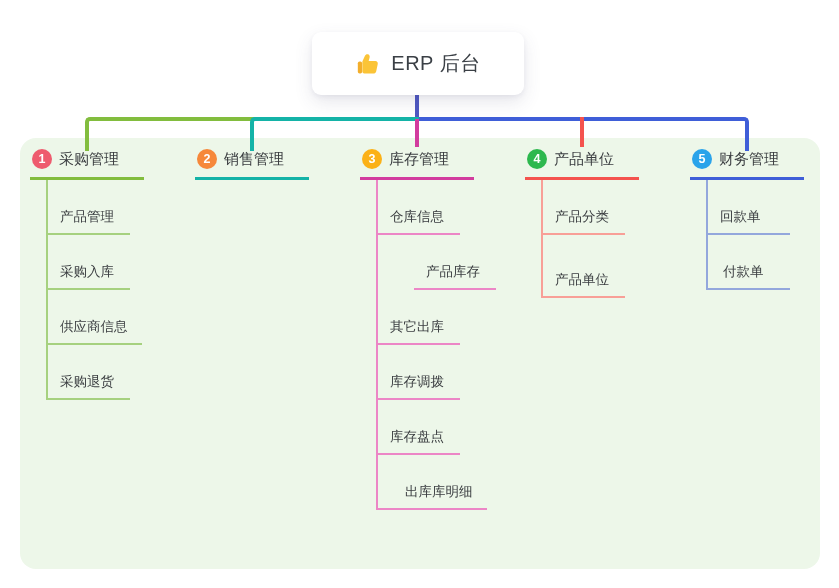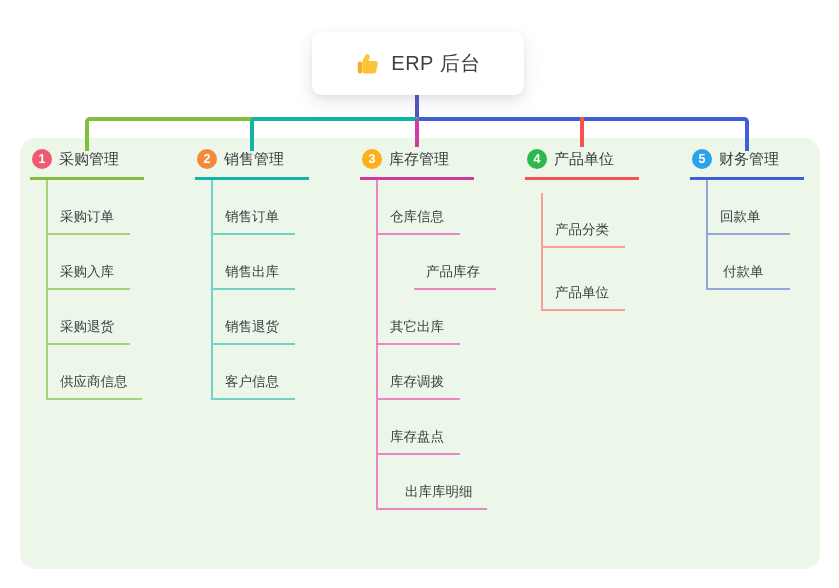--- a/index.html
+++ b/index.html
@@ -62,37 +62,31 @@
   <div class="conn drop" style="left: 580px; background: rgb(244, 83, 78);"></div>
 
   <div class="panel" style="background: rgb(237, 247, 233);"></div>
 
   <div class="branch" style="left:30px;">
     <div class="branch-title" style="border-bottom-color: rgb(130, 189, 62);">
       <span class="badge" style="background: rgb(238, 91, 110);">1</span>
       <span class="t">采购管理</span>
     </div>
     <div class="subs" style="border-left-color: rgb(166, 209, 127);">
-      <div class="sub" style="border-bottom-color: rgb(166, 209, 127);">采购订单</div>
+      <div class="sub" style="border-bottom-color: rgb(166, 209, 127);">产品管理</div>
       <div class="sub" style="border-bottom-color: rgb(166, 209, 127);">采购入库</div>
+      <div class="sub" style="border-bottom-color: rgb(166, 209, 127);">供应商信息</div>
       <div class="sub" style="border-bottom-color: rgb(166, 209, 127);">采购退货</div>
-      <div class="sub" style="border-bottom-color: rgb(166, 209, 127);">供应商信息</div>
     </div>
   </div>
 
   <div class="branch" style="left:195px;">
     <div class="branch-title" style="border-bottom-color: rgb(20, 179, 167);">
       <span class="badge" style="background: rgb(246, 136, 58);">2</span>
       <span class="t">销售管理</span>
-    </div>
-    <div class="subs" style="border-left-color: rgb(114, 210, 201);">
-      <div class="sub" style="border-bottom-color: rgb(114, 210, 201);">销售订单</div>
-      <div class="sub" style="border-bottom-color: rgb(114, 210, 201);">销售出库</div>
-      <div class="sub" style="border-bottom-color: rgb(114, 210, 201);">销售退货</div>
-      <div class="sub" style="border-bottom-color: rgb(114, 210, 201);">客户信息</div>
     </div>
   </div>
 
   <div class="branch" style="left:360px;">
     <div class="branch-title" style="border-bottom-color: rgb(210, 60, 158);">
       <span class="badge" style="background: rgb(251, 177, 23);">3</span>
       <span class="t">库存管理</span>
     </div>
     <div class="subs" style="border-left-color: rgb(236, 134, 198);">
       <div class="sub" style="border-bottom-color: rgb(236, 134, 198);">仓库信息</div>
@@ -103,21 +97,21 @@
       <div class="sub" style="border-bottom-color: rgb(236, 134, 198); padding-left: 27px;">出库库明细</div>
     </div>
   </div>
 
   <div class="branch" style="left:525px;">
     <div class="branch-title" style="border-bottom-color: rgb(244, 83, 78);">
       <span class="badge" style="background: rgb(45, 184, 78);">4</span>
       <span class="t">产品单位</span>
     </div>
     <div class="subs" style="border-left-color: rgb(248, 159, 151);">
-      <div class="sub" style="border-bottom-color: rgb(248, 159, 151); margin-top: 13px;">产品分类</div>
+      <div class="sub" style="border-bottom-color: rgb(248, 159, 151);">产品分类</div>
       <div class="sub" style="border-bottom-color: rgb(248, 159, 151); margin-top: 8px;">产品单位</div>
     </div>
   </div>
 
   <div class="branch" style="left:690px;">
     <div class="branch-title" style="border-bottom-color: rgb(63, 94, 216);">
       <span class="badge" style="background: rgb(42, 163, 234);">5</span>
       <span class="t">财务管理</span>
     </div>
     <div class="subs" style="border-left-color: rgb(147, 167, 220);">

